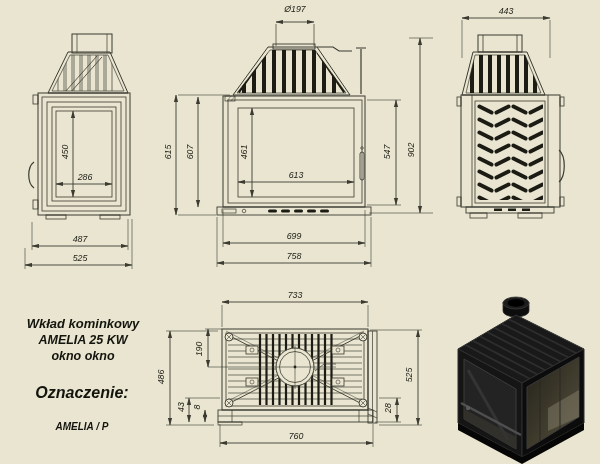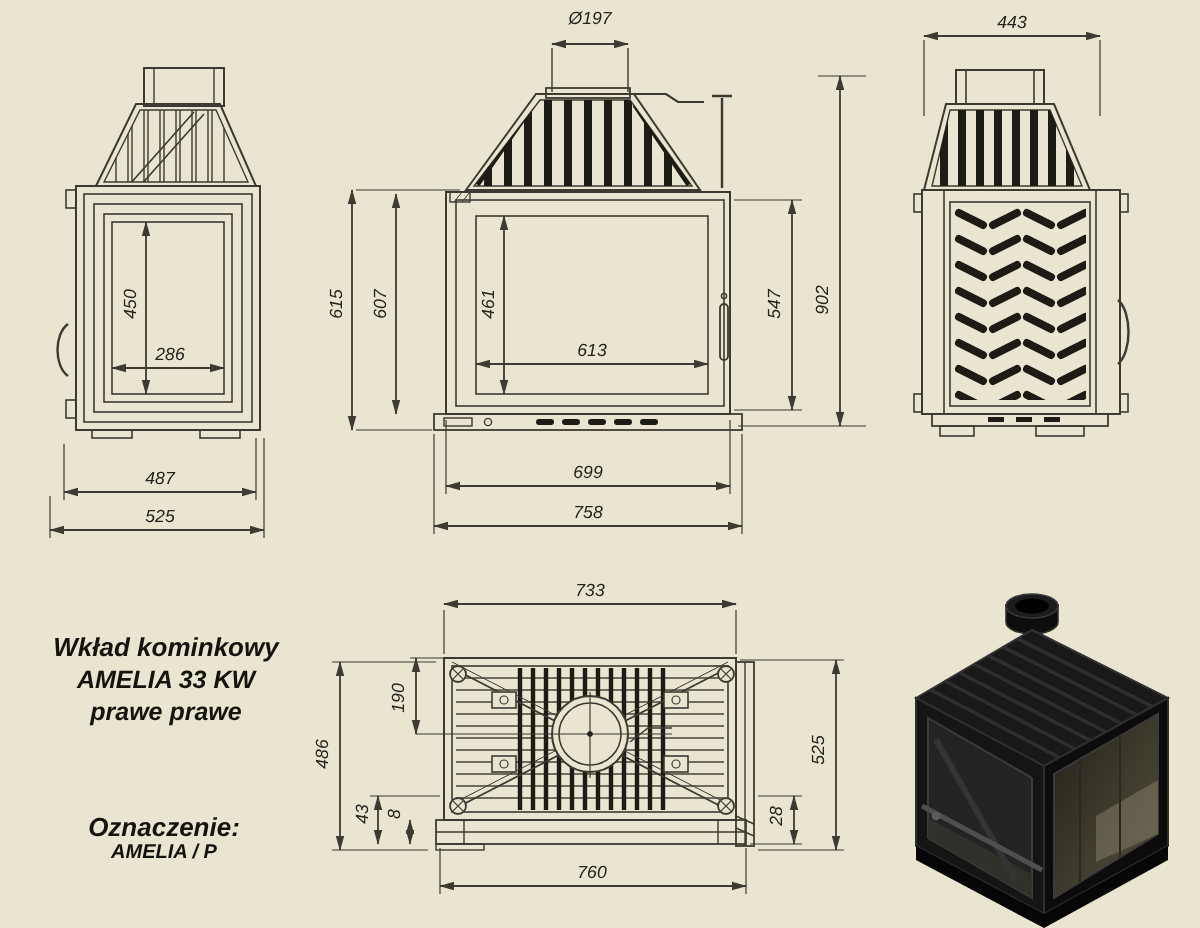--- a/index.html
+++ b/index.html
@@ -249,18 +249,18 @@
     <polygon points="522,383 584,349 584,423 522,457" fill="#0c0c0c" stroke="#2e2e2e" stroke-width="1"></polygon>
     <polygon points="527,387 579,357 579,417 527,449" fill="url(#gGlass)" stroke="#3a3a3a" stroke-width="1"></polygon>
     <polygon points="548,408 579,390 579,417 548,431" fill="#8b8671" opacity="0.45"></polygon>
     <path d="M540 379.5V441M560 368V429" stroke="#2a2824" stroke-width="1" fill="none"></path>
     <polygon points="458,423 522,457 584,423 584,430 522,464 458,430" fill="#060606"></polygon>
   </g>
 </svg>
 
   <div>
     <div class="tb" style="left:26px;top:317px;width:114px;font-size:13px">Wkład kominkowy</div>
-    <div class="tb" style="left:26px;top:334px;width:114px;font-size:12.5px">AMELIA 33 KW</div>
-    <div class="tb" style="left:26px;top:350px;width:114px;font-size:12.5px">prawe prawe</div>
-    <div class="tb" style="left:34px;top:407px;width:96px;font-size:13px">Oznaczenie:</div>
+    <div class="tb" style="left:26px;top:334px;width:114px;font-size:12.5px">AMELIA 25 KW</div>
+    <div class="tb" style="left:26px;top:350px;width:114px;font-size:12.5px">okno okno</div>
+    <div class="tb" style="left:34px;top:384px;width:96px;font-size:16px">Oznaczenie:</div>
     <div class="tb" style="left:34px;top:421px;width:96px;font-size:10px">AMELIA / P</div>
   </div>
 </div>
 
 </body></html>

